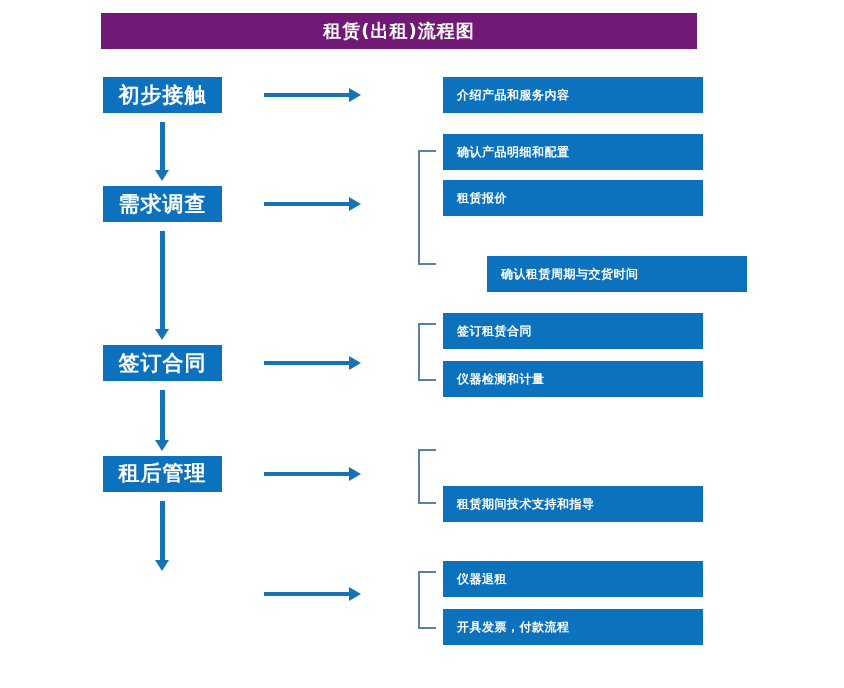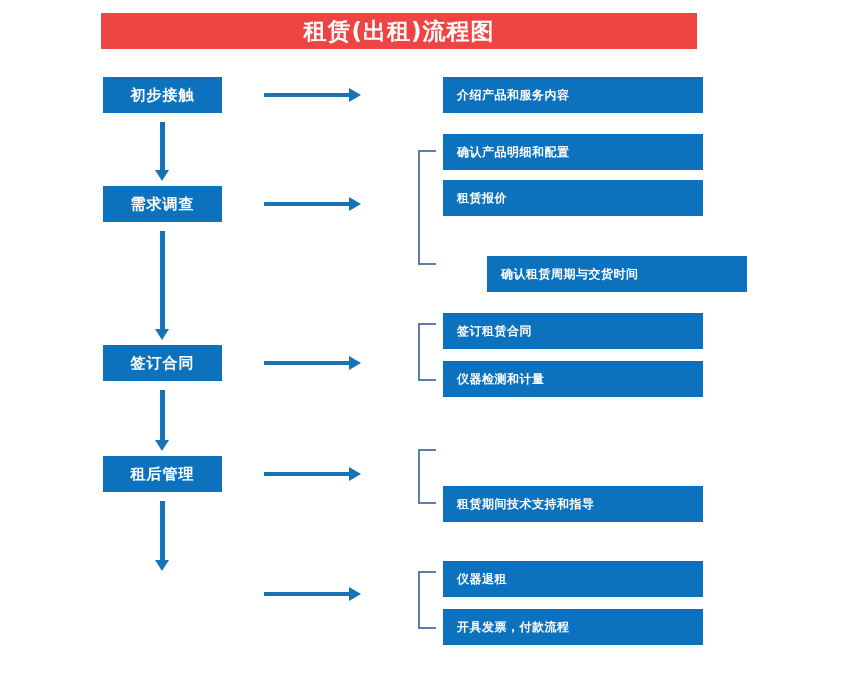--- a/index.html
+++ b/index.html
@@ -20,43 +20,43 @@
     background: #ffffff;
   }
 
   
   .title-banner {
     position: absolute;
     left: 101px;
     top: 13px;
     width: 596px;
     height: 36px;
-    background: #ef4444;
+    background: #701a75;
     color: #ffffff;
     display: flex;
     align-items: center;
     justify-content: center;
-    font-size: 23px;
+    font-size: 18px;
     font-weight: bold;
     letter-spacing: 1px;
     line-height: 1;
   }
 
   
   .stage-box {
     position: absolute;
     left: 103px;
     width: 119px;
     height: 36px;
     background: #0d72be;
     color: #ffffff;
     display: flex;
     align-items: center;
     justify-content: center;
-    font-size: 15px;
+    font-size: 21px;
     font-weight: bold;
     letter-spacing: 1px;
     line-height: 1;
   }
 
   
   .detail-box {
     position: absolute;
     left: 443px;
     width: 260px;
@@ -140,21 +140,21 @@
 <div id="canvas">
 
   <div class="title-banner">租赁(出租)流程图</div>
 
   <div class="stage-box" style="top:77px;">初步接触</div>
 
   <div class="stage-box" style="top:186px;">需求调查</div>
 
   <div class="stage-box" style="top:345px;">签订合同</div>
 
-  <div class="stage-box" style="top:456px;">租后管理</div>
+  <div class="stage-box" style="top:456px;font-family:Liberation Mono, monospace;">租后管理</div>
 
 
   <div class="v-arrow" style="top:122px; height:59px;">
     <div class="shaft" style="height:48px;"></div>
     <div class="head"></div>
   </div>
 
   <div class="v-arrow" style="top:231px; height:109px;">
     <div class="shaft" style="height:98px;"></div>
     <div class="head"></div>

